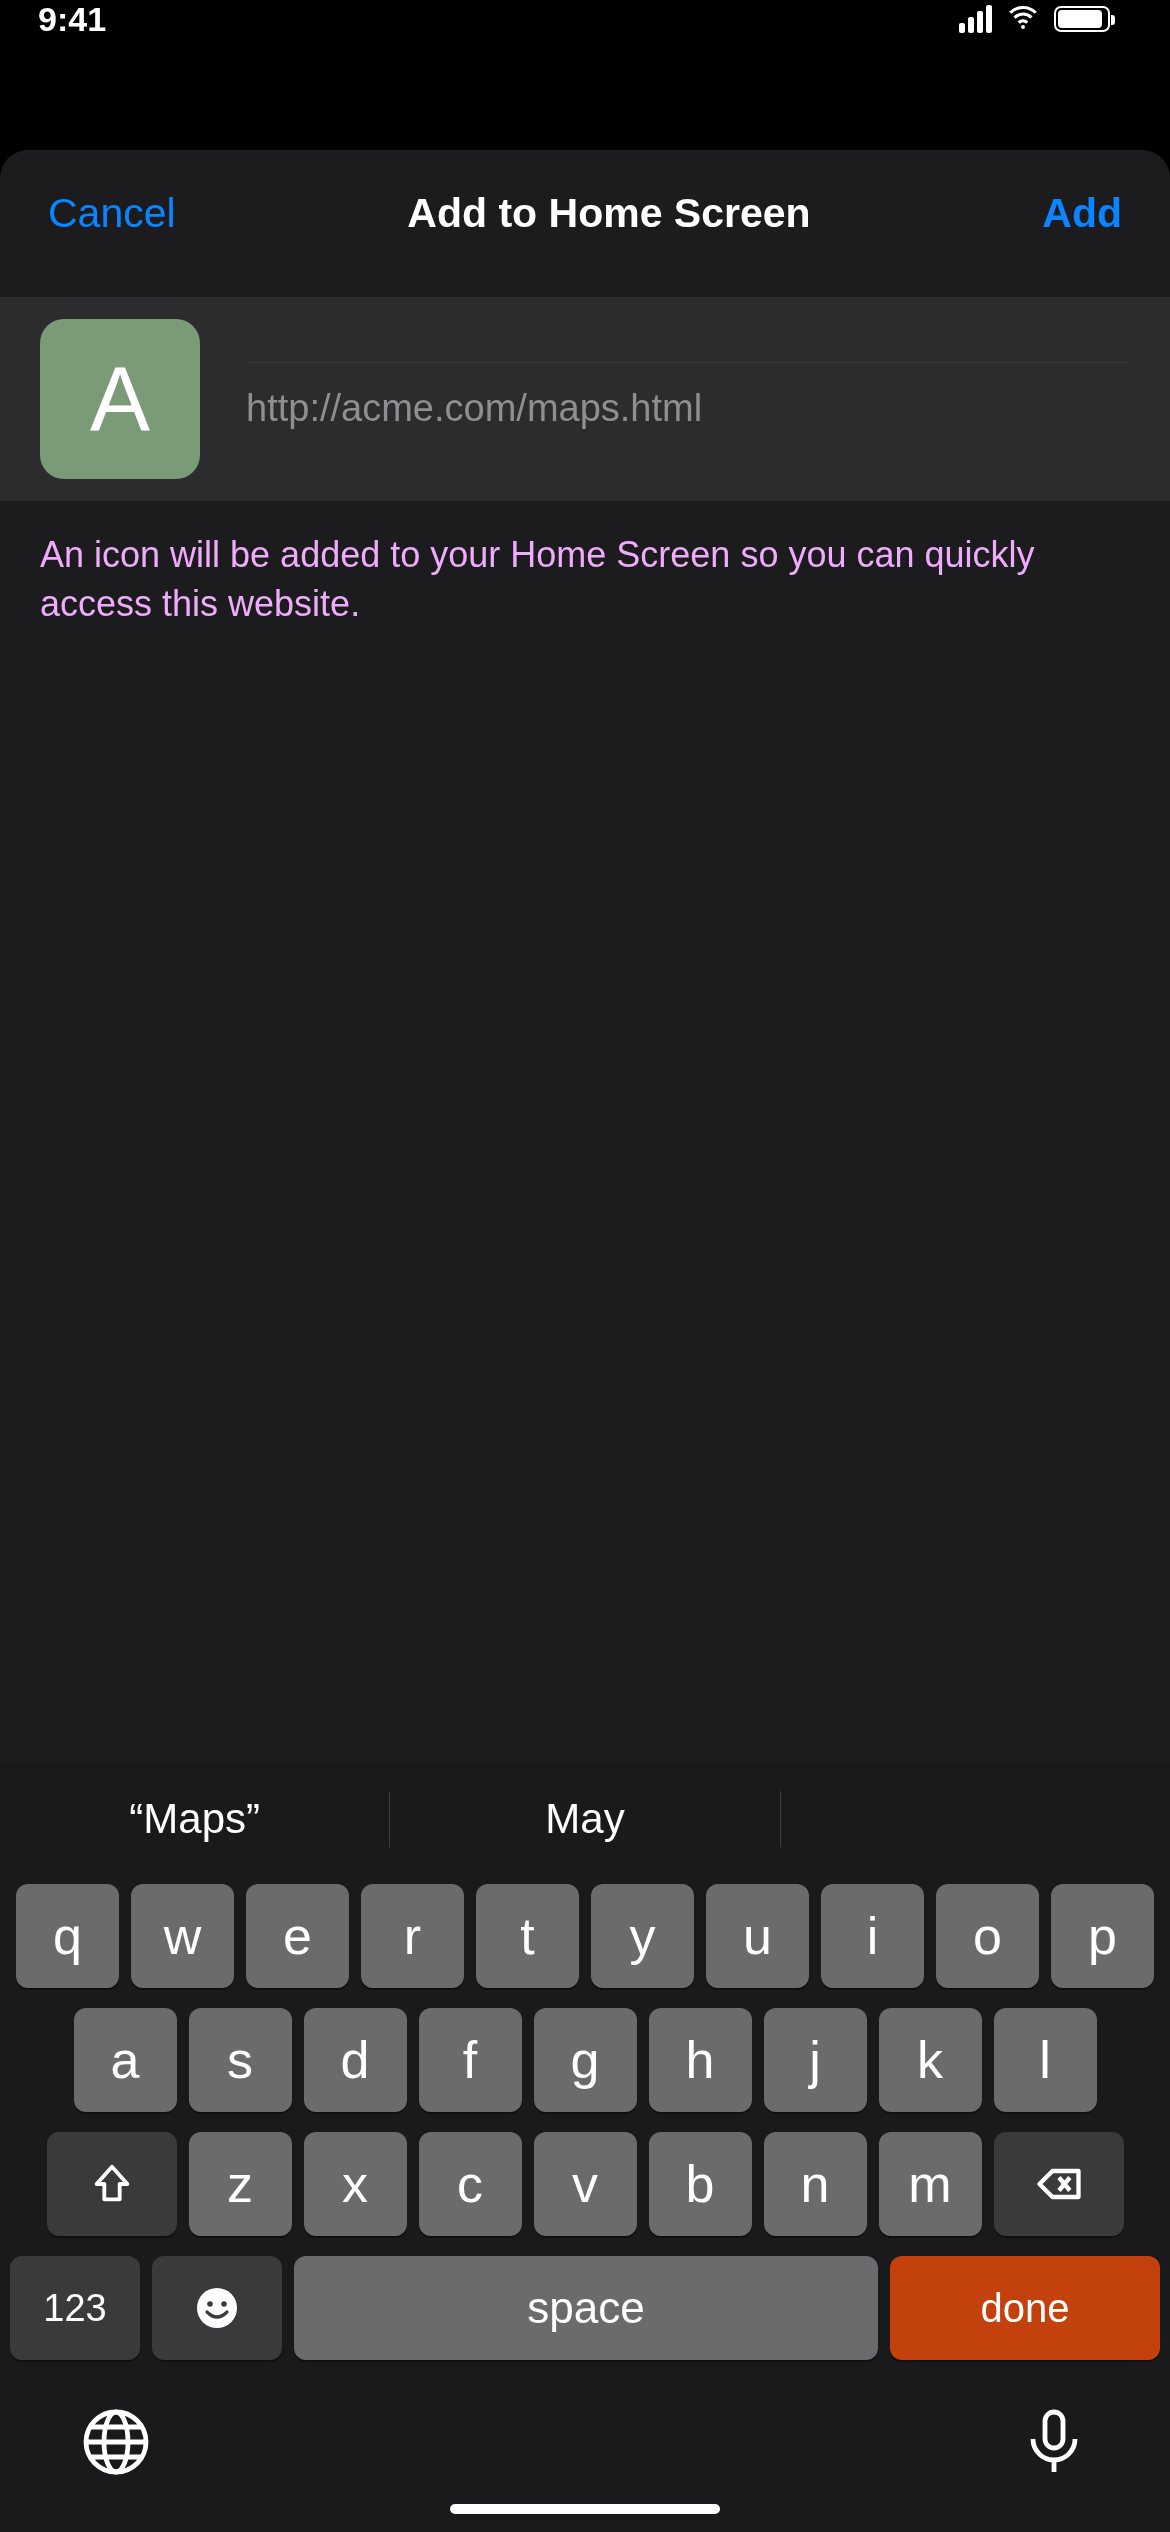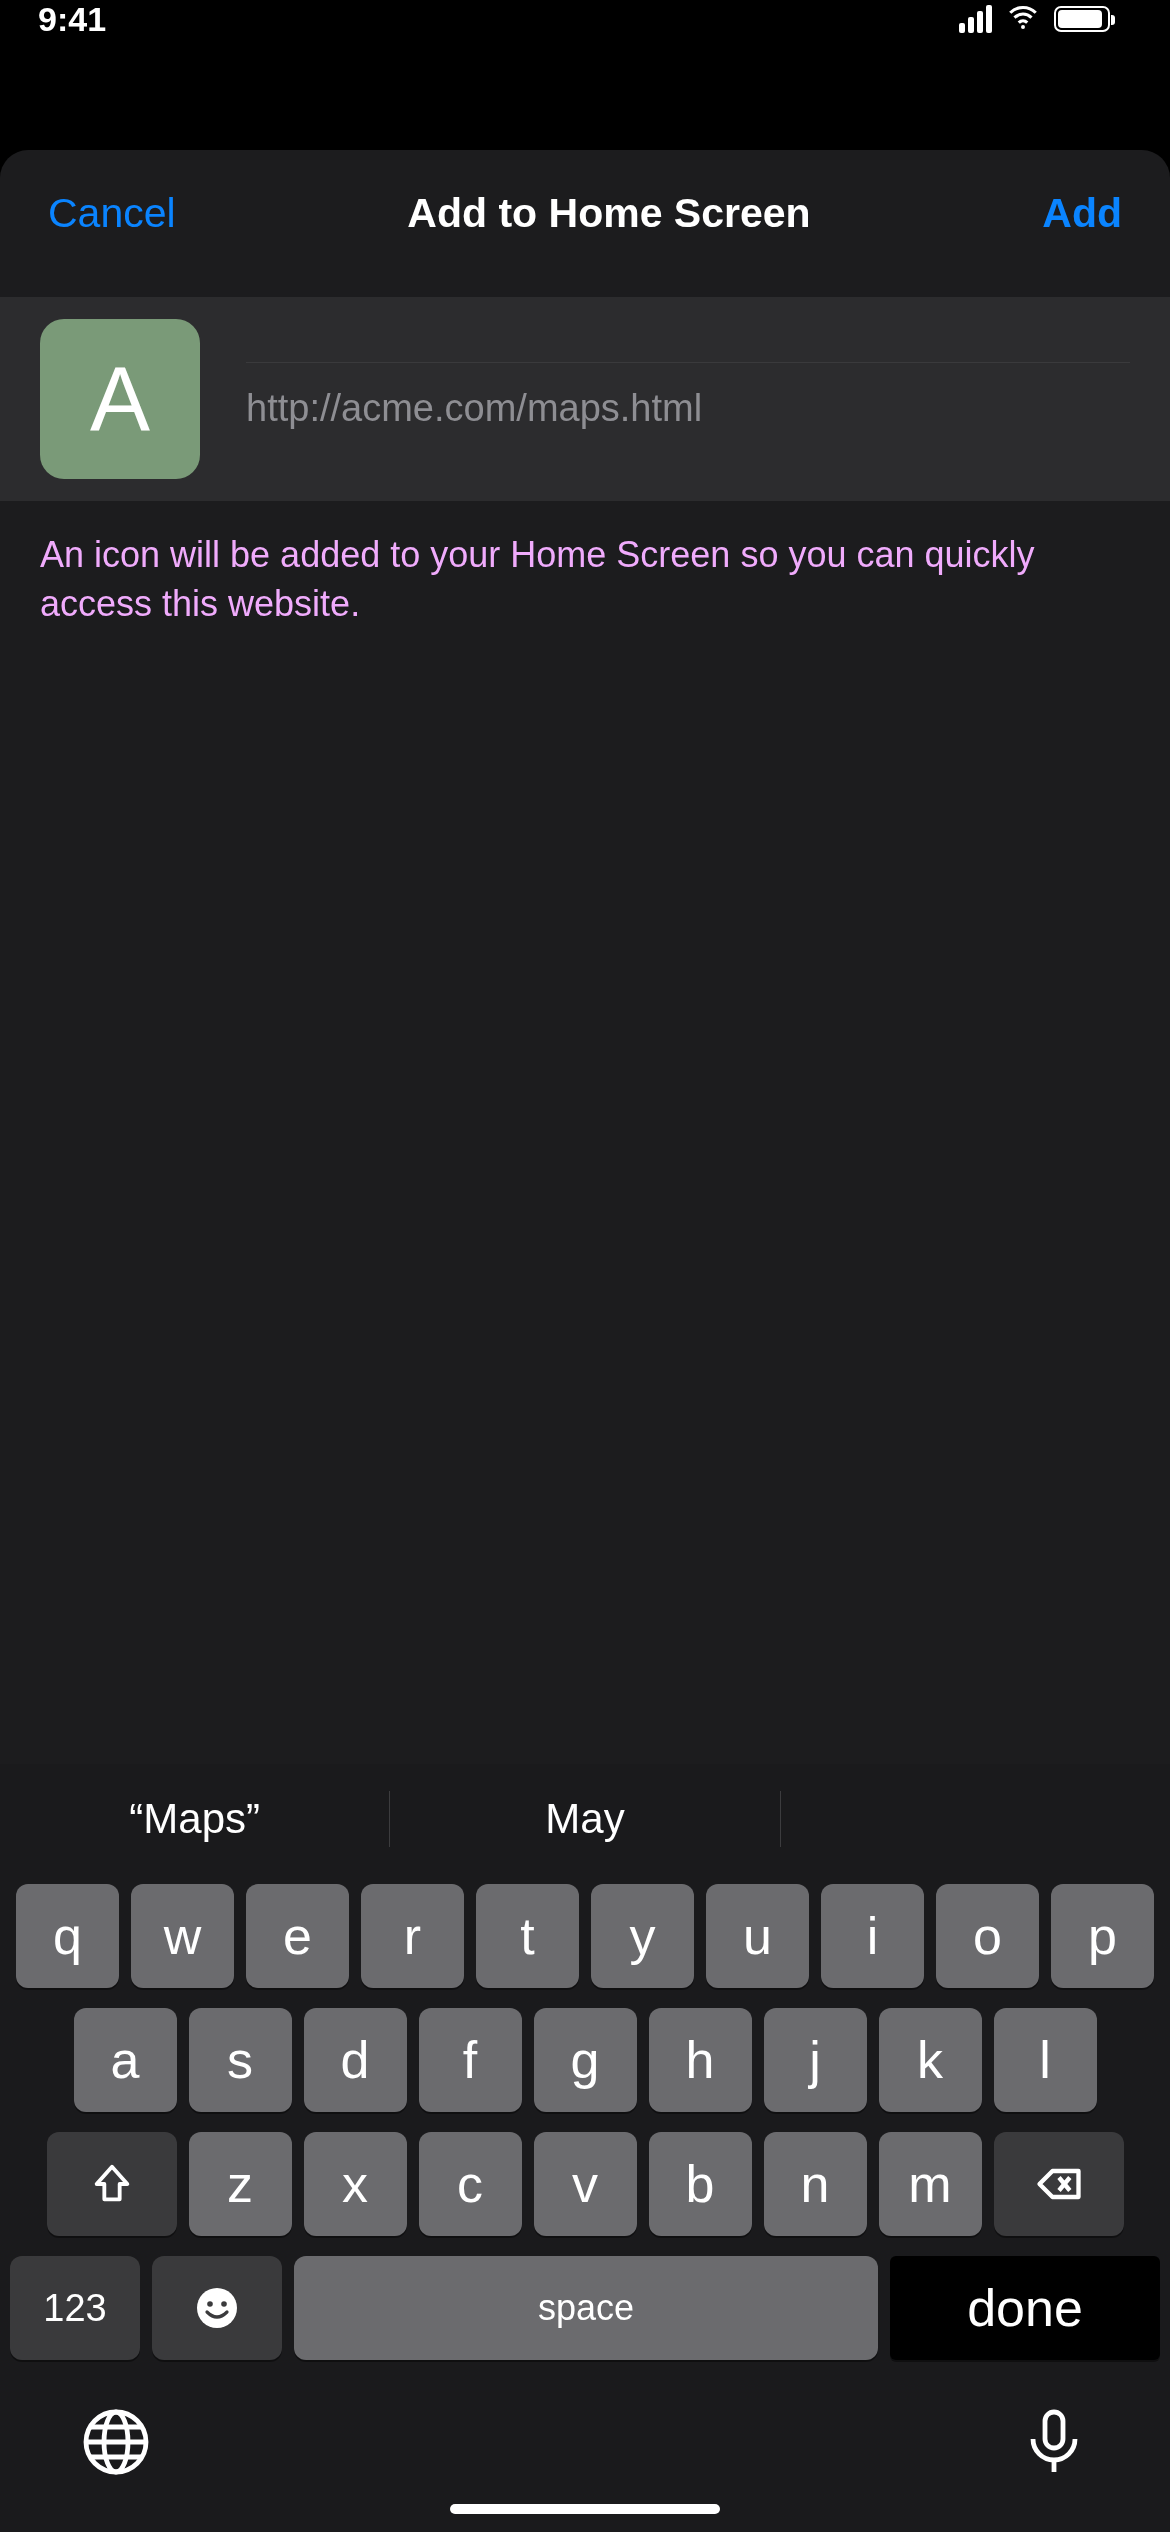--- a/index.html
+++ b/index.html
@@ -120,22 +120,22 @@
       display:flex; align-items:center; justify-content:center;
       color: #fff; font-size: 52px;
       box-shadow: 0 2px 0 rgba(0,0,0,0.4);
     }
     .key.letter { width: 103px; }
     .key.shift, .key.backspace { background: #3a3a3c; width: 130px; }
 
     .bottom-row { display:flex; gap: 12px; padding: 0 10px 16px 10px; }
     .key.nums { background:#3a3a3c; width:130px; font-size:38px;}
     .key.emoji { background:#3a3a3c; width:130px;}
-    .key.space { background:#6b6b6e; flex:1; font-size:36px;}
-    .key.done { background:#000000; width:270px; font-size:52px;border-radius:6px;}
+    .key.space { background:#6b6b6e; flex:1; font-size:44px;}
+    .key.done { background:#c2410c; width:270px; font-size:40px;}
 
     .kb-footer {
       display: flex; justify-content: space-between; align-items: center;
       padding: 30px 80px 50px 80px;
     }
     .kb-footer svg { width: 72px; height: 72px; }
 
     .home-indicator {
       position:absolute; bottom: 18px; left: 50%; transform: translateX(-50%);
       width: 270px; height: 10px; background:#fff; border-radius:10px;

